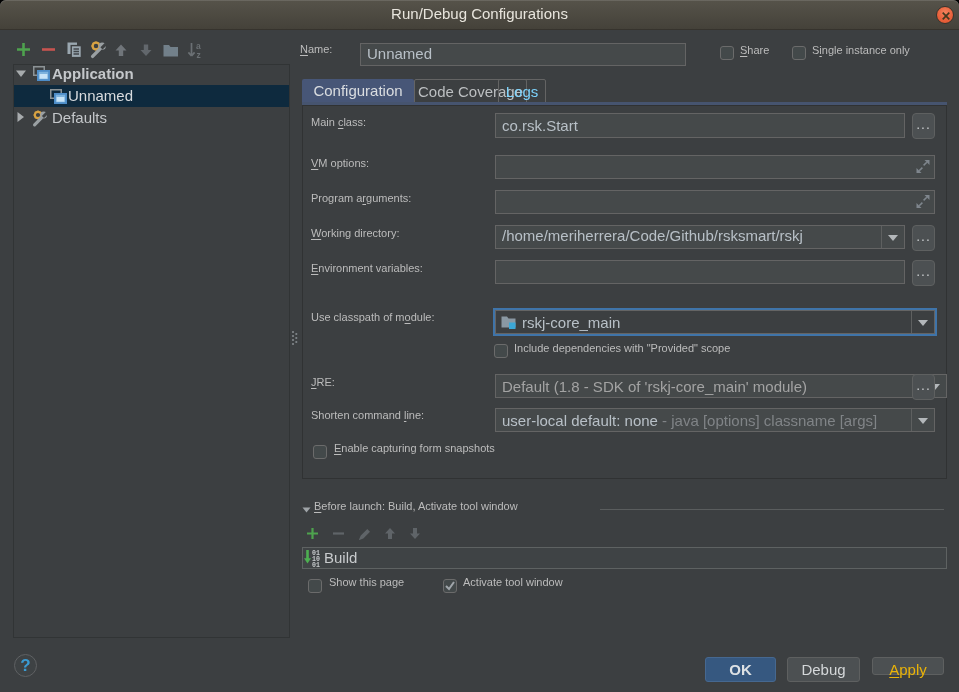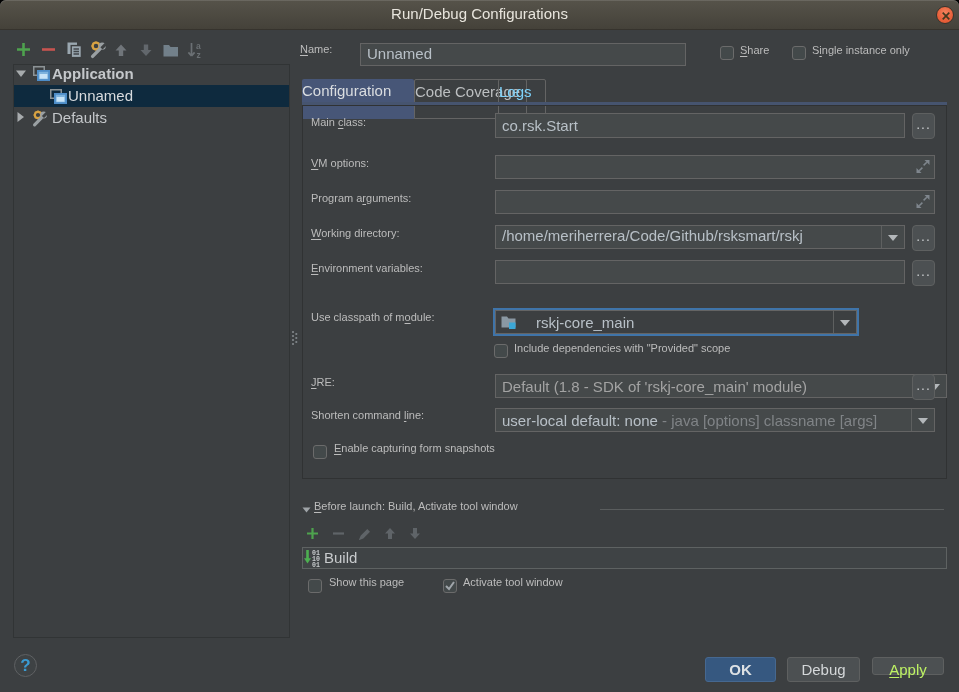--- a/index.html
+++ b/index.html
@@ -11,21 +11,21 @@
 #closebtn{position:absolute;left:936px;top:6px;width:18px;height:18px;border-radius:50%;
   background:radial-gradient(circle at 50% 35%,#f4825d,#e8603a 60%,#d9532f);border:1px solid #38342c;box-sizing:border-box}
 #closebtn svg{position:absolute;left:3px;top:3px}
 .lbl{position:absolute;font-size:11px;color:#bcbcbc;white-space:nowrap}
 .fld{position:absolute;background:#45494a;border:1px solid #646464;box-sizing:border-box;font-size:15px;color:#b8c0c7;line-height:23px;padding-left:6px;white-space:nowrap;overflow:hidden}
 .dots{position:absolute;width:23px;height:26px;background:#4c5052;border:1px solid #5e6060;border-radius:4px;box-sizing:border-box;color:#c7cacc;text-align:center;line-height:20px;font-size:14px;letter-spacing:1px}
 .cb{position:absolute;width:14px;height:14px;background:#43494a;border:1px solid #6b6b6b;border-radius:3px;box-sizing:border-box}
 .arrowsec{position:absolute;right:0;top:0;bottom:0;width:22px;border-left:1px solid #5e6060}
 .arrowsec:after{content:"";position:absolute;left:6px;top:9px;border-left:5px solid transparent;border-right:5px solid transparent;border-top:6.5px solid #b3b7ba}
 u{text-decoration:underline;text-underline-offset:2px}
-.tab{position:absolute;top:79px;height:40px;box-sizing:border-box;font-size:15px;line-height:24px;text-align:left;border-radius:2px 2px 0 0}
+.tab{position:absolute;top:79px;height:26px;box-sizing:border-box;font-size:15px;line-height:24px;text-align:center;border-radius:2px 2px 0 0}
 </style>
 </head>
 <body>
 <div id="win"></div>
 <div id="titlebar">
     <div id="title">Run/Debug Configurations</div>
 <div id="closebtn">
       <svg width="12" height="12">
         <path d="M2.7 2.7 L9.3 9.3 M9.3 2.7 L2.7 9.3" stroke="#44391f" stroke-width="1.7"></path>
       </svg>
@@ -138,21 +138,21 @@
 
 <div class="lbl" style="left:311px;top:227px"><u>W</u>orking directory:</div>
 <div class="fld" style="left:495px;top:225px;width:410px;height:24px;line-height:20px">/home/meriherrera/Code/Github/rsksmart/rskj<div class="arrowsec" style="background:#45494a"></div></div>
 <div class="dots" style="left:912px;top:225px">...</div>
 
 <div class="lbl" style="left:311px;top:262px"><u>E</u>nvironment variables:</div>
 <div class="fld" style="left:495px;top:260px;width:410px;height:24px"></div>
 <div class="dots" style="left:912px;top:260px">...</div>
 
 <div class="lbl" style="left:311px;top:311px">Use classpath of m<u>o</u>dule:</div>
-<div class="fld" style="left:495px;top:310px;width:362px;height:24px;background:#3c3f41;outline:2px solid #3f74a9;outline-offset:0px;padding-left:40px">rskj-core_main<div class="arrowsec"></div></div>
+<div class="fld" style="left:495px;top:310px;width:440px;height:24px;background:#3c3f41;outline:2px solid #3f74a9;outline-offset:0px;padding-left:26px">rskj-core_main<div class="arrowsec"></div></div>
 <svg style="position:absolute;left:501px;top:315px" width="16" height="15" viewBox="0 0 16 15">
     <path d="M0.5 1.5h5.5l1.5 2h7v9H0.5z" fill="#8a98a3"></path>
     <rect x="8" y="7.5" width="6.5" height="6.5" fill="#3ca7d6"></rect>
   </svg>
 
 <svg style="position:absolute;left:291px;top:330px" width="7" height="16" viewBox="0 0 7 16">
     <g fill="#82878b">
       <circle cx="2" cy="2" r="1.1"></circle>
       <circle cx="5.3" cy="4" r="1.1"></circle>
       <circle cx="2" cy="6" r="1.1"></circle>
@@ -211,13 +211,13 @@
 <div class="cb" style="left:443px;top:579px"></div>
 <svg style="position:absolute;left:444px;top:580px" width="12" height="12" viewBox="0 0 12 12">
     <path d="M2 6l3 3 5-7" stroke="#a0a6ab" stroke-width="2" fill="none"></path>
   </svg>
 <div class="lbl" style="left:463px;top:576px">Activate tool window</div>
 
 <div style="position:absolute;left:14px;top:654px;width:23px;height:23px;border-radius:50%;border:1px solid #5f6163;box-sizing:border-box;background:#3e4244;text-align:center;line-height:21px;font-weight:bold;font-size:17px;color:#3b9bd3">?</div>
 
 <div style="position:absolute;left:705px;top:657px;width:71px;height:25px;background:#365880;border:1px solid #466890;border-radius:3px;box-sizing:border-box;text-align:center;line-height:23px;font-size:15px;font-weight:bold;color:#dde1e4">OK</div>
 <div style="position:absolute;left:787px;top:657px;width:73px;height:25px;background:#4c5052;border:1px solid #5e6060;border-radius:3px;box-sizing:border-box;text-align:center;line-height:23px;font-size:15px;color:#d4d7d9">Debug</div>
-<div style="position:absolute;left:872px;top:657px;width:72px;height:18px;background:#4c5052;border:1px solid #5e6060;border-radius:3px;box-sizing:border-box;text-align:center;line-height:23px;font-size:15px;color:#bef264"><u>A</u>pply</div>
+<div style="position:absolute;left:872px;top:657px;width:72px;height:18px;background:#4c5052;border:1px solid #5e6060;border-radius:3px;box-sizing:border-box;text-align:center;line-height:23px;font-size:15px;color:#eab308"><u>A</u>pply</div>
 
 </body></html>

